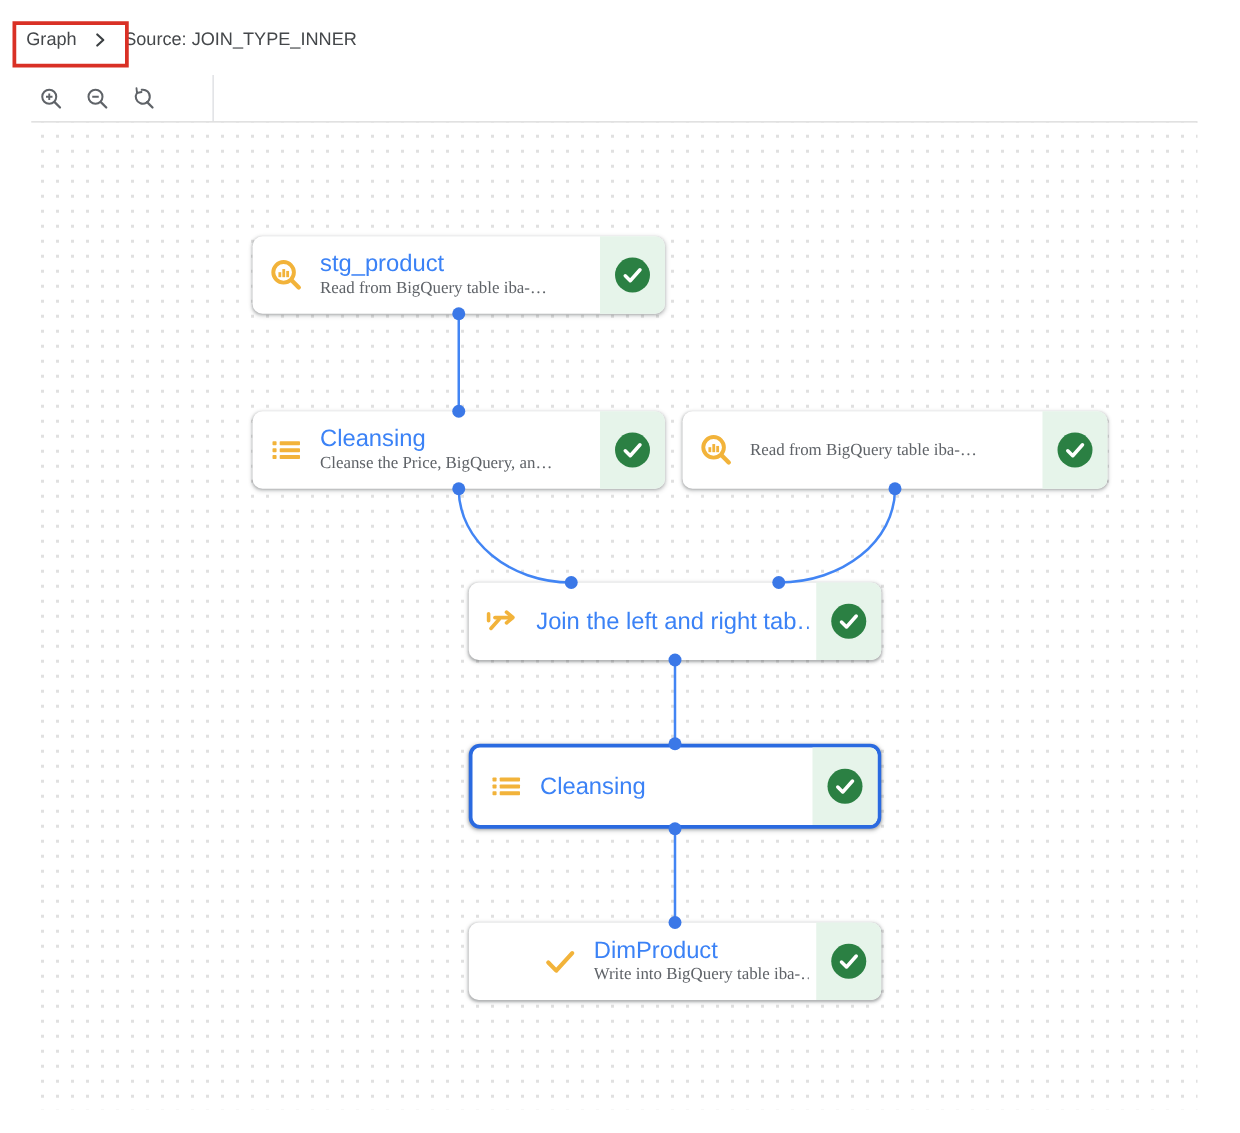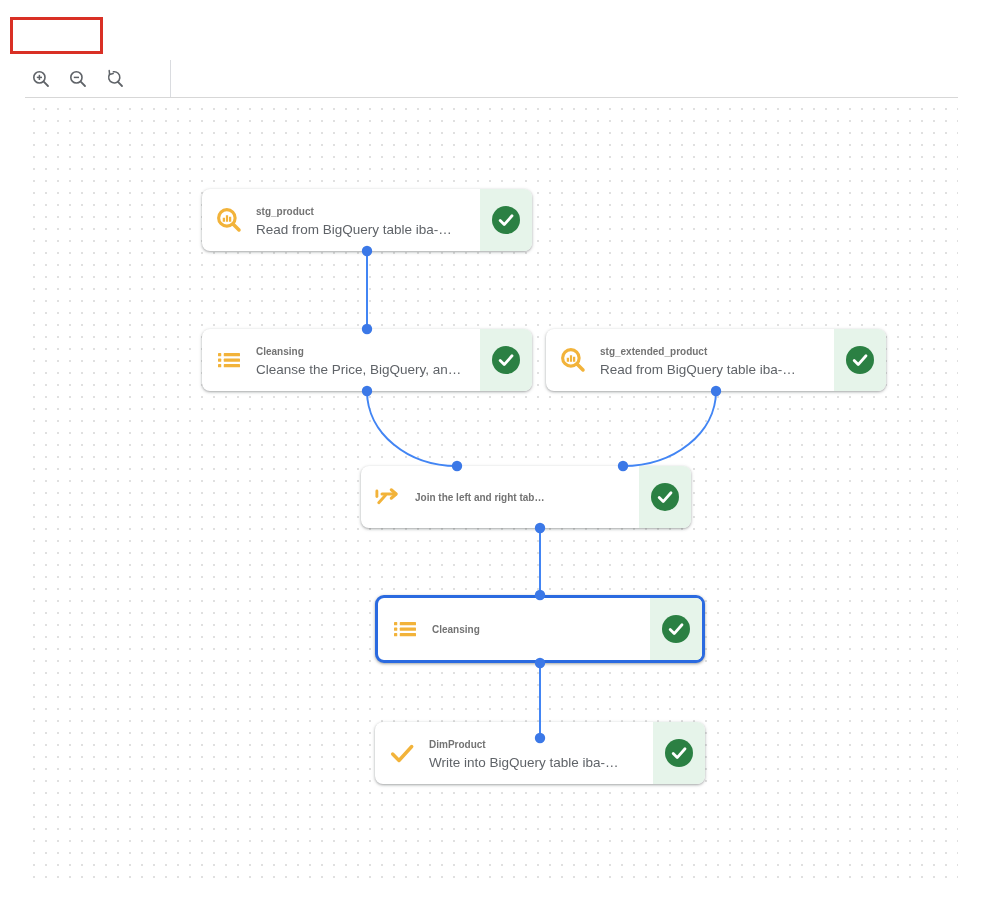--- a/index.html
+++ b/index.html
@@ -37,24 +37,24 @@
 
   
   .node { position:absolute; height:62px; display:flex; align-items:stretch;
           background:#ffffff; border-radius:8px; cursor:pointer;
           box-shadow:0 1px 2px rgba(60,64,67,.30), 0 1px 3px 1px rgba(60,64,67,.15); }
   .node.selected { border:3px solid #2a6ae0; height:68px; border-radius:9px; }
   .node-icon { width:54px; display:flex; align-items:center; justify-content:center; flex:0 0 54px; }
   .node-icon svg { width:30px; height:30px; }
   .node-text { flex:1 1 auto; min-width:0; display:flex; flex-direction:column;
                justify-content:center; padding-right:6px; }
-  .node-title { font-size:10px; font-weight:bold; color:#737373; line-height:19px;
+  .node-title { font-size:19px; font-weight:normal; color:#3b82f6; line-height:19px;
                 white-space:nowrap; overflow:hidden; }
   .node-subtitle { font-size:13.5px; color:#5f6368; line-height:18px;
-                   white-space:nowrap; overflow:hidden; }
+                   white-space:nowrap; overflow:hidden;font-family:Liberation Serif, serif; }
   .node-status { flex:0 0 52px; background:#e6f4ea; border-radius:0 8px 8px 0;
                  display:flex; align-items:center; justify-content:center; }
   .node.selected .node-status { border-radius:0 6px 6px 0; }
   .node-status svg { width:30px; height:30px; }
 </style>
 </head>
 <body>
 
 <svg width="0" height="0" style="position:absolute" aria-hidden="true">
   <defs>
@@ -103,20 +103,27 @@
       <line x1="12.7" y1="12.7" x2="17" y2="17" stroke="#5f6368" stroke-width="1.8" stroke-linecap="round"></line>
     </symbol>
     <symbol id="sym-chevron-right" viewBox="0 0 16 16">
       <polyline points="5.5,3 11,8 5.5,13" fill="none" stroke="#3c4043" stroke-width="2" stroke-linecap="round" stroke-linejoin="round"></polyline>
     </symbol>
   </defs>
 </svg>
 
 <div class="app">
 
+  <div class="breadcrumb">
+    <span class="crumb">Graph</span>
+    <svg class="chev-icon">
+        <use href="#sym-chevron-right"></use>
+      </svg>
+    <span class="crumb">Source: JOIN_TYPE_INNER</span>
+  </div>
   <div class="annotation-box"></div>
 
   <div class="toolbar">
     <button class="tool-btn" title="">
       <svg>
           <use href="#sym-zoom-in"></use>
         </svg>
     </button>
     <button class="tool-btn" title="">
       <svg>
@@ -165,30 +172,29 @@
             </svg>
     </div>
   </div>
         <div class="node" style="left: 521px; top: 231px; width: 340px;">
     <div class="node-icon">
       <svg>
               <use href="#sym-source-search"></use>
             </svg>
     </div>
     <div class="node-text">
-      <div class="node-title">stg_extended_product</div>
       <div class="node-subtitle">Read from BigQuery table iba-…</div>
     </div>
     <div class="node-status">
       <svg>
               <use href="#sym-status-success"></use>
             </svg>
     </div>
   </div>
-        <div class="node" style="left: 336px; top: 368px; width: 330px;">
+        <div class="node" style="left: 350px; top: 368px; width: 330px;">
     <div class="node-icon">
       <svg>
               <use href="#sym-join"></use>
             </svg>
     </div>
     <div class="node-text">
       <div class="node-title">Join the left and right tab…</div>
     </div>
     <div class="node-status">
       <svg>
@@ -204,21 +210,21 @@
     </div>
     <div class="node-text">
       <div class="node-title">Cleansing</div>
     </div>
     <div class="node-status">
       <svg>
               <use href="#sym-status-success"></use>
             </svg>
     </div>
   </div>
-        <div class="node" style="left: 350px; top: 624px; width: 330px;">
+        <div class="node" style="left: 350px; top: 640px; width: 330px; padding-left: 46px;">
     <div class="node-icon">
       <svg>
               <use href="#sym-check"></use>
             </svg>
     </div>
     <div class="node-text">
       <div class="node-title">DimProduct</div>
       <div class="node-subtitle">Write into BigQuery table iba-…</div>
     </div>
     <div class="node-status">

